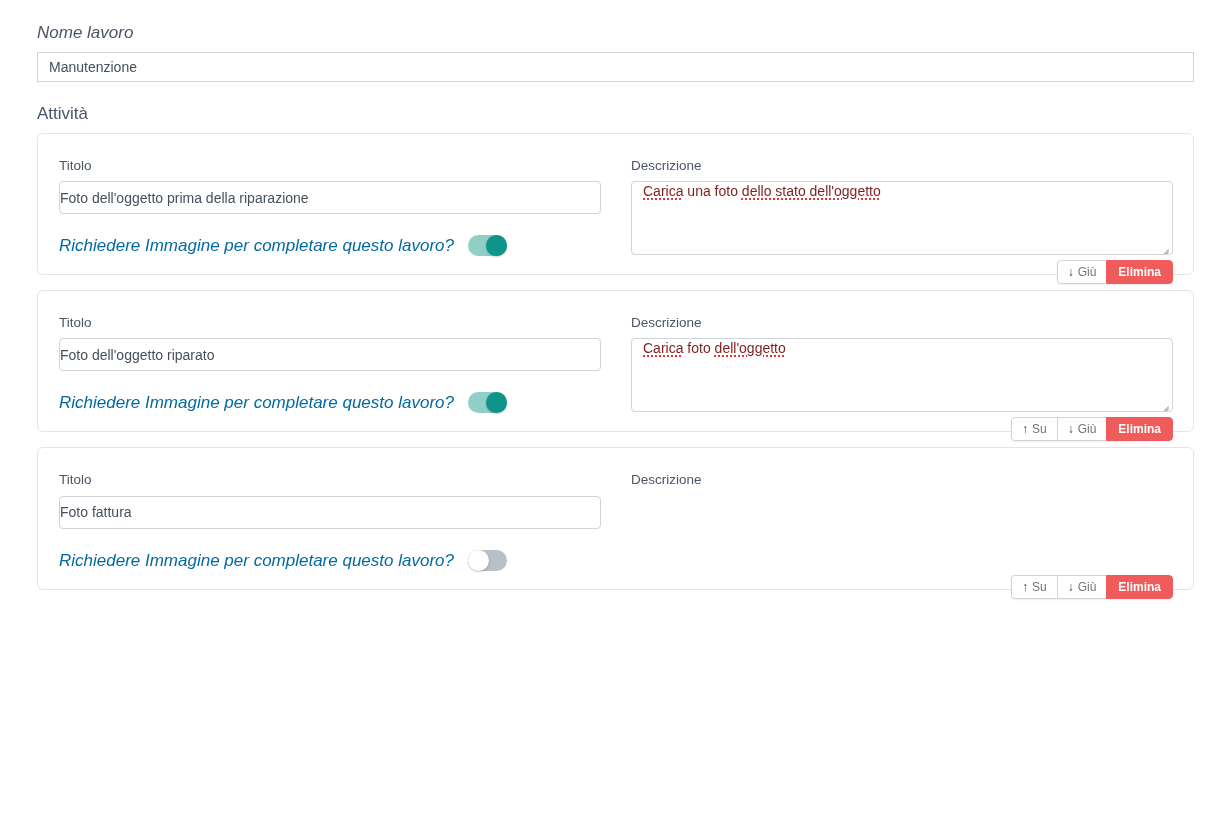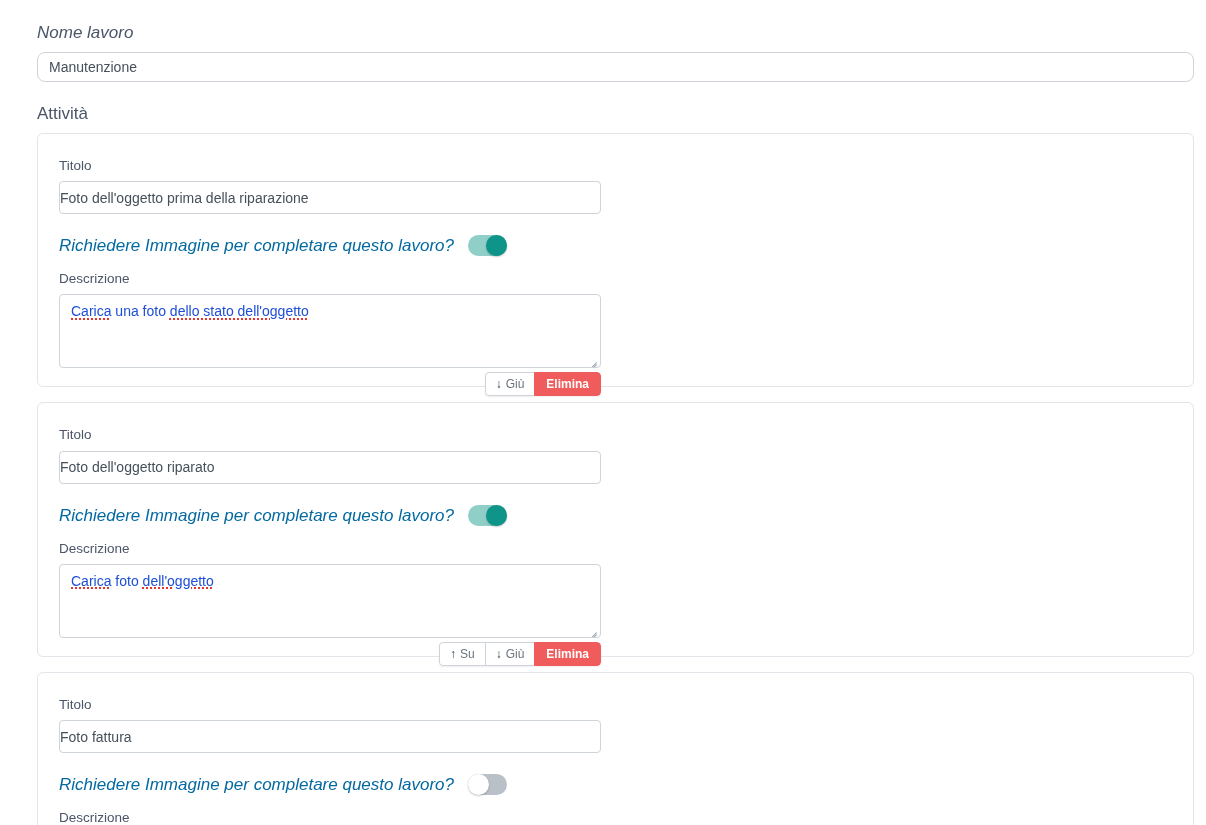--- a/index.html
+++ b/index.html
@@ -36,21 +36,21 @@
     color: #4a5568;
     margin: 22px 0 9px 0;
     font-weight: 400;
   }
 
   .text-input {
     display: block;
     width: 1157px;
     height: 30px;
     border: 1px solid #ced4da;
-    border-radius: 8px;
+    border-radius: 0;
     background: #fff;
     padding: 4px 11px;
     font-family: "Liberation Sans", sans-serif;
     font-size: 14px;
     color: #46505a;
     outline: none;
   }
 
   .big-textarea {
     display: block;
@@ -70,22 +70,21 @@
   
   .card {
     position: relative;
     width: 1157px;
     border: 1px solid #e2e5e9;
     border-radius: 6px;
     background: #fff;
     margin-bottom: 15px;
     padding: 24px 21px 18px 21px;
     display: flex;
-    gap: 15px;
-    flex-direction: column;
+    gap: 30px;
   }
   .card-left { width: 542px; flex: none; }
   .card-right { width: 542px; flex: none; position: relative; }
 
   .sub-label {
     font-size: 13.5px;
     color: #4a5568;
     margin: 0 0 7px 0;
     line-height: 1.2;
   }
@@ -113,23 +112,23 @@
     border-radius: 4px;
     background: #fff;
     overflow: hidden;
   }
   .ta-box.focused {
     border-color: #7dc3f0;
     box-shadow: 0 0 0 2px rgba(125,195,240,0.30);
   }
   .ta-text {
     position: absolute;
-    top: 7px; left: 11px; right: 14px;
+    top: 0; left: 11px; right: 14px;
     font-size: 14px;
-    color: #1d4ed8;
+    color: #7f1d1d;
     line-height: 1.35;
     white-space: pre-wrap;
   }
   .sq {
     text-decoration: underline;
     text-decoration-style: dotted;
     text-decoration-color: #e3342f;
     text-decoration-thickness: 1.5px;
     text-underline-offset: 2px;
   }

